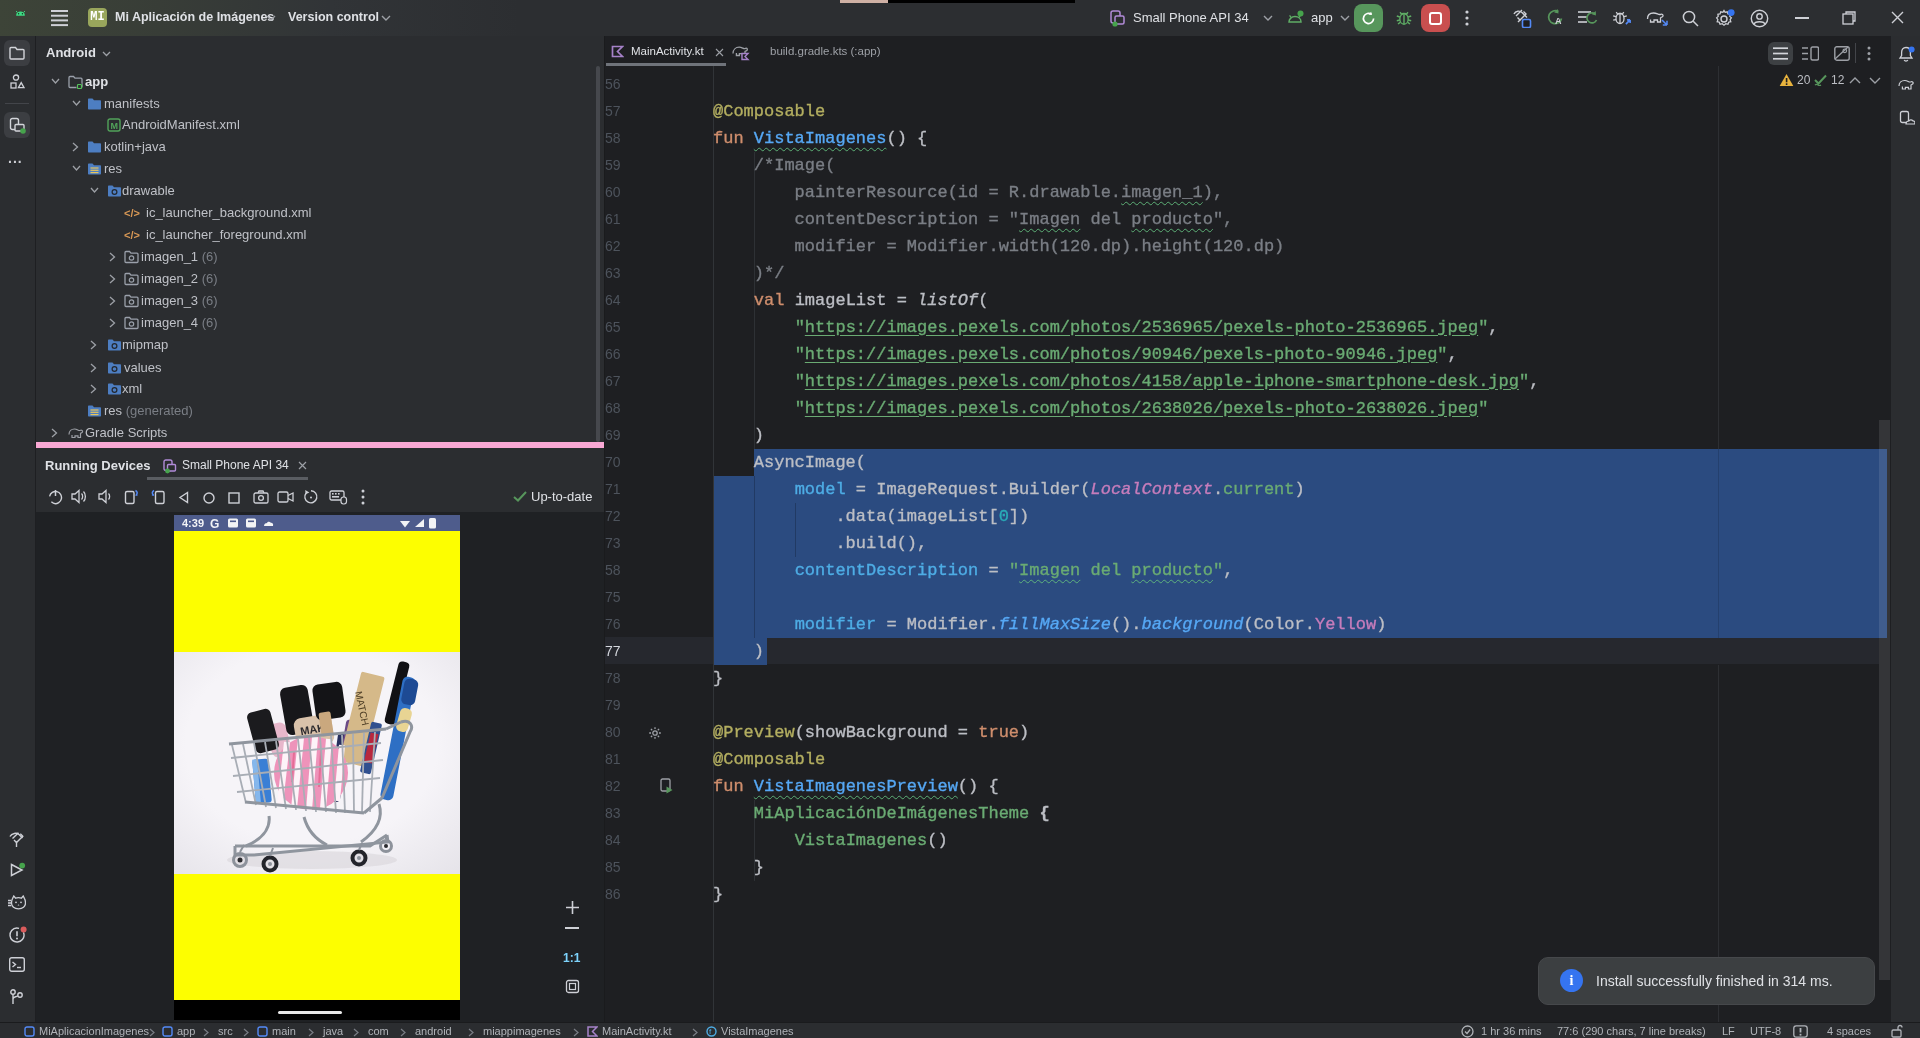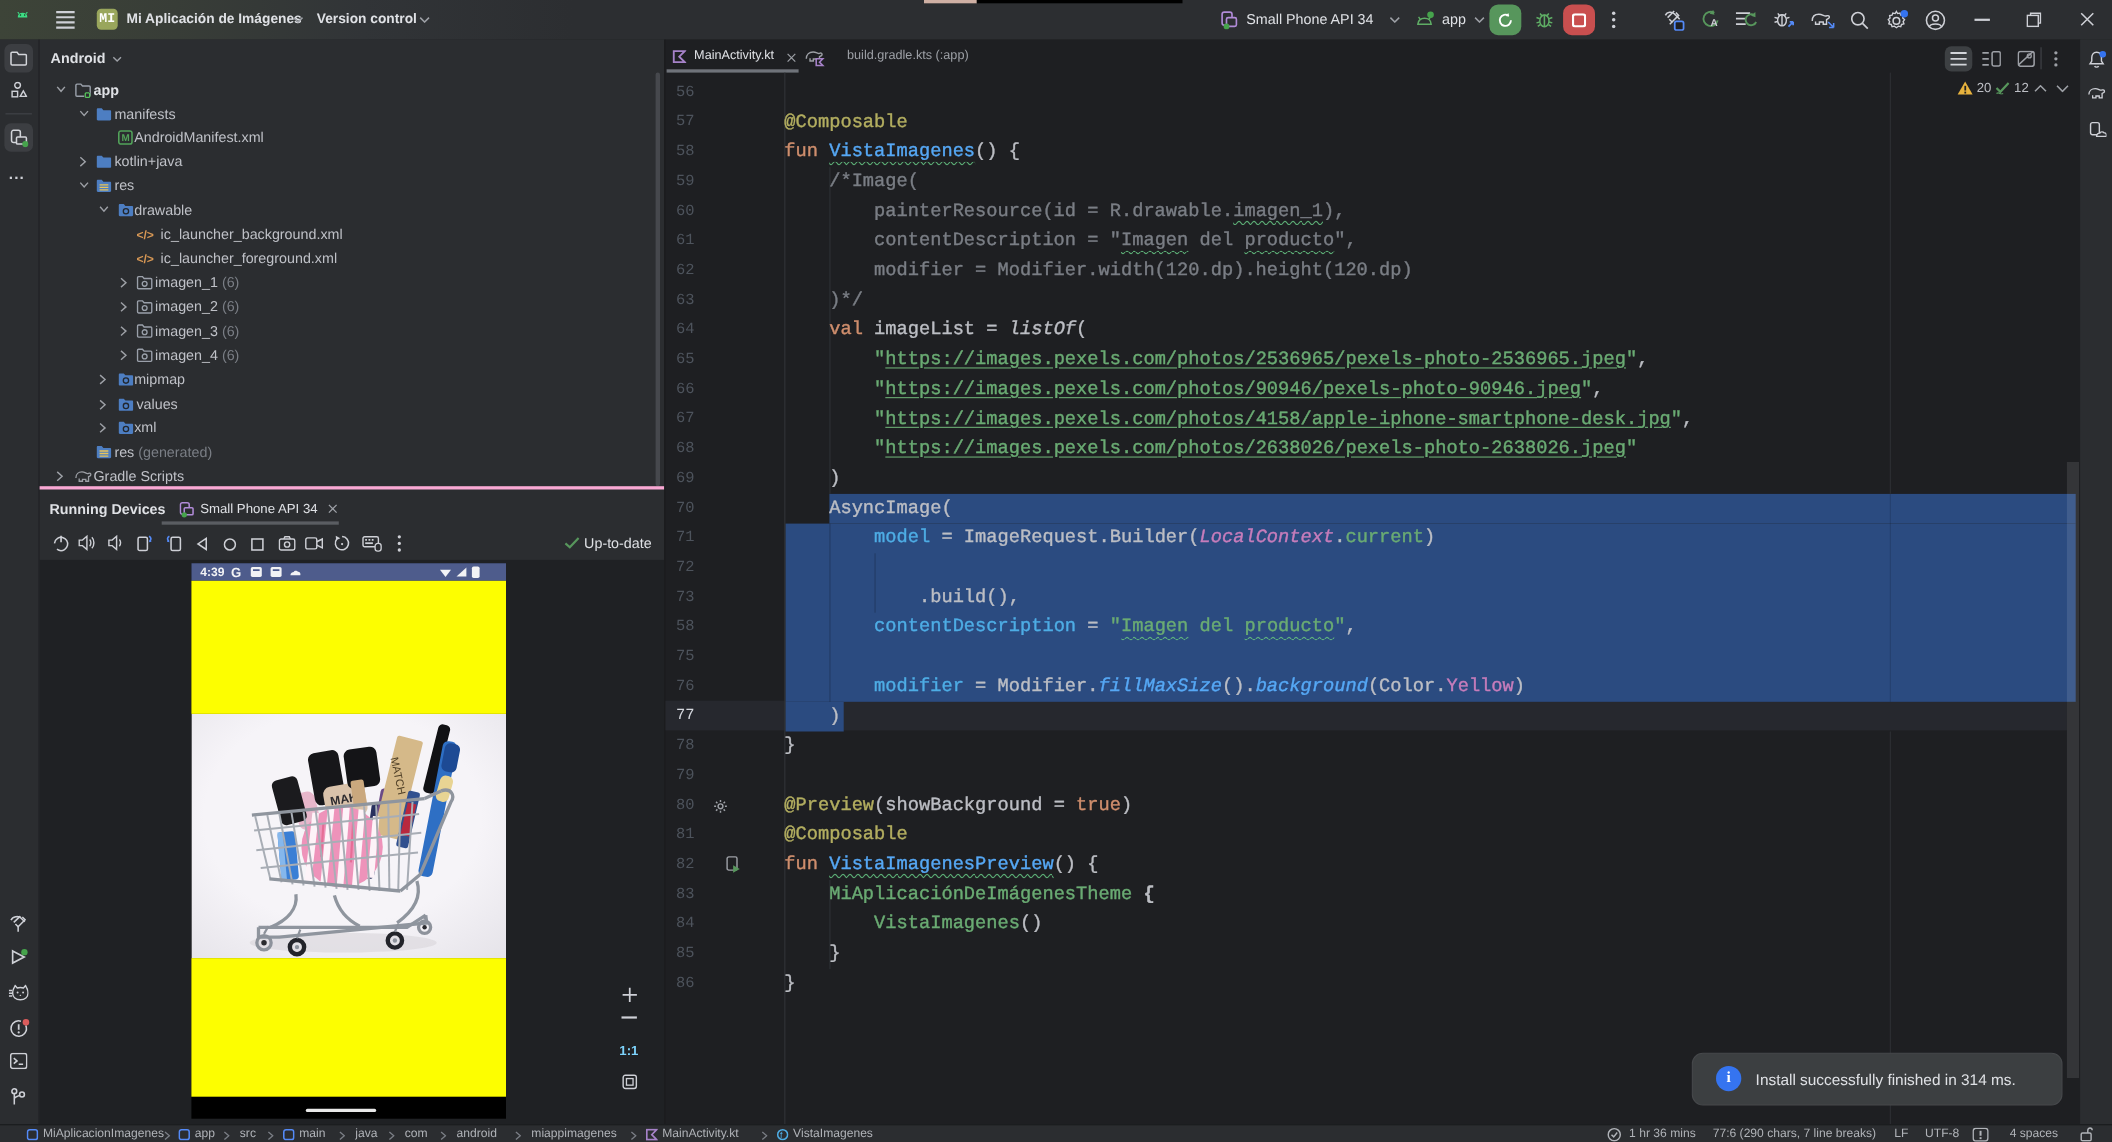--- a/index.html
+++ b/index.html
@@ -3,30 +3,30 @@
 <style>
   html,body{margin:0;padding:0;width:1920px;height:1038px;overflow:hidden;background:#1e1f22;font-family:"Liberation Sans",sans-serif;}
   .abs{position:absolute;}
   #root{position:absolute;top:0;left:0;width:1920px;height:1038px;}
   
   #titlebar{left:0;top:0;width:1920px;height:36px;background:linear-gradient(90deg,#3d4438 0px,#383d37 160px,#313437 330px,#2c2e31 520px,#2c2e31 100%);}
   .tb-text{color:#dfe1e5;font-size:13px;font-weight:700;}
   
   #lstripe{left:0;top:36px;width:35px;height:986px;background:#2b2d30;border-right:1px solid #1e1f22;}
   #ptree{left:36px;top:36px;width:568px;height:406px;background:#2b2d30;}
-  #rdpanel{left:36px;top:442px;width:568px;height:580px;background:#2b2d30;border-top:3px solid #f9a8d4;}
+  #rdpanel{left:36px;top:442px;width:568px;height:580px;background:#2b2d30;border-top:6px solid #f9a8d4;}
   #editor{left:604px;top:36px;width:1286px;height:986px;background:#1e1f22;border-left:1px solid #1a1b1d;}
   #rstripe{left:1890px;top:36px;width:30px;height:986px;background:#2b2d30;border-left:1px solid #1e1f22;}
   #statusbar{left:0;top:1022px;width:1920px;height:16px;background:#2b2d30;border-top:1px solid #1a1b1d;color:#b0b3b8;font-size:11px;}
   
   .trow{position:absolute;height:22px;line-height:22px;color:#bfc1c7;font-size:13px;white-space:nowrap;}
   .dim{color:#7a7e85;}
   
   .cl{position:absolute;left:108px;white-space:pre;font-family:"Liberation Mono",monospace;font-size:17px;line-height:27px;height:27px;color:#bcbec4;-webkit-text-stroke:0.35px;}
-  .ln{position:absolute;width:36px;text-align:center;font-family:Liberation Mono, monospace;font-size:14px;line-height:27px;height:27px;color:#4d535c;}
+  .ln{position:absolute;width:36px;text-align:left;font-family:Liberation Sans, sans-serif;font-size:14px;line-height:27px;height:27px;color:#4d535c;}
   .k{color:#cf8e6d;}
   .s{color:#6aab73;}
   .c{color:#7a7e85;}
   .a{color:#b3ae60;}
   .f{color:#56a8f5;}
   .n{color:#2aacb8;}
   .p{color:#c77dbb;}
   .t{color:#4eade5;}
   .g{color:#6aab73;}
   .it{font-style:italic;}
@@ -745,20 +745,21 @@
     <div class="cl" style="top:197px"><span class="c">        modifier = Modifier.width(120.dp).height(120.dp)</span></div>
     <div class="cl" style="top:224px"><span class="c">    )*/</span></div>
     <div class="cl" style="top:251px">    <span class="k">val </span>imageList = <span class="it">listOf</span>(</div>
     <div class="cl" style="top:278px">        <span class="s">"<span class="lnk">https://images.pexels.com/photos/2536965/pexels-photo-2536965.jpeg</span>"</span>,</div>
     <div class="cl" style="top:305px">        <span class="s">"<span class="lnk">https://images.pexels.com/photos/90946/pexels-photo-90946.jpeg</span>"</span>,</div>
     <div class="cl" style="top:332px">        <span class="s">"<span class="lnk">https://images.pexels.com/photos/4158/apple-iphone-smartphone-desk.jpg</span>"</span>,</div>
     <div class="cl" style="top:359px">        <span class="s">"<span class="lnk">https://images.pexels.com/photos/2638026/pexels-photo-2638026.jpeg</span>"</span></div>
     <div class="cl" style="top:386px">    )</div>
     <div class="cl" style="top:413px">    AsyncImage(</div>
     <div class="cl" style="top:440px">        <span class="t">model</span> = ImageRequest.Builder(<span class="p it">LocalContext</span>.<span class="g">current</span>)</div>
+    <div class="cl" style="top:467px">            .data(imageList[<span class="n">0</span>])</div>
     <div class="cl" style="top:494px">            .build(),</div>
     <div class="cl" style="top:521px">        <span class="t">contentDescription</span> = <span class="s">"<span class="wavy">Imagen</span> del <span class="wavy">producto</span>"</span>,</div>
     <div class="cl" style="top:575px">        <span class="t">modifier</span> = Modifier.<span class="f it">fillMaxSize</span>().<span class="f it">background</span>(Color.<span class="p">Yellow</span>)</div>
     <div class="cl" style="top:602px">    )</div>
     <div class="cl" style="top:629px">}</div>
     <div class="cl" style="top:683px"><span class="a">@Preview</span>(showBackground = <span class="k">true</span>)</div>
     <div class="cl" style="top:710px"><span class="a">@Composable</span></div>
     <div class="cl" style="top:737px"><span class="k">fun </span><span class="f wavy">VistaImagenesPreview</span>() {</div>
     <div class="cl" style="top:764px">    <span class="g">MiAplicaciónDeImágenesTheme</span> <b>{</b></div>
     <div class="cl" style="top:791px">        <span class="g">VistaImagenes</span>()</div>

